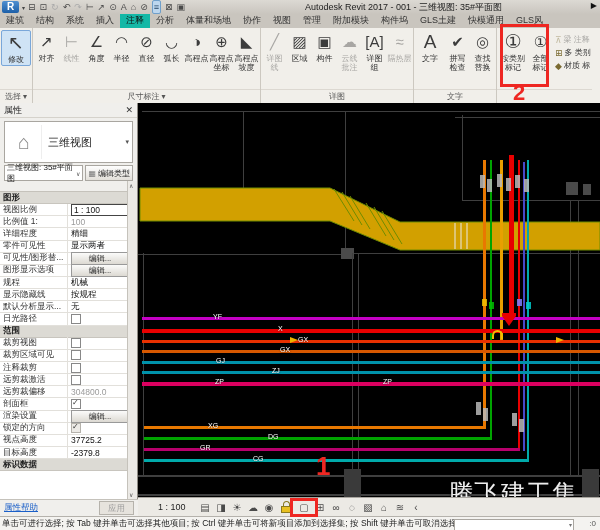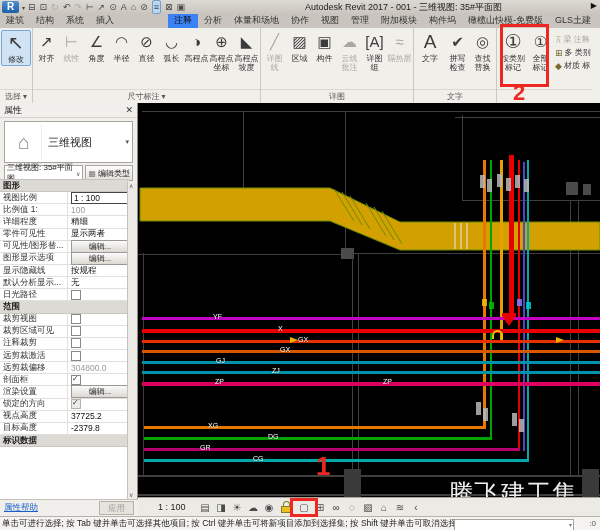--- a/index.html
+++ b/index.html
@@ -13,21 +13,21 @@
   .qat{display:flex;align-items:center;gap:4px;}
   .qat-icon{font-size:9px;color:#4a4a4a;line-height:12px;}
   .qat-icon[data-dim="true"]{color:#aaa;}
   .qat-icon[data-active="true"]{background:#bcd6ee;border:1px solid #6f9fca;border-radius:2px;padding:0 1px;color:#1c3e5e;}
   .win-title{position:absolute;left:305px;top:1px;font-size:9px;color:#222;white-space:nowrap;}
   .tb-arrow{position:absolute;right:3px;top:1px;font-size:8px;color:#111;}
 
   
   .tabrow{position:absolute;left:0;top:14px;width:600px;height:14px;background:#c9c5be;display:flex;align-items:flex-end;white-space:nowrap;overflow:hidden;}
   .tab{padding:2px 6px 1px 6px;font-size:9px;color:#333;}
-  .tab[data-active="true"]{background:#3b82f6;border-radius:2px 2px 0 0;color:#111;margin-left:48px;}
+  .tab[data-active="true"]{background:#14b8a6;border-radius:2px 2px 0 0;color:#111;}
 
   
   .ribbon{position:absolute;left:0;top:28px;width:600px;height:75px;background:#f1efea;border-bottom:1px solid #b7b3ab;display:flex;}
   .rpanel{position:relative;height:75px;border-right:1px solid #ccc8c0;box-sizing:border-box;display:flex;flex-direction:column;}
   .rbtns{flex:1;display:flex;align-items:flex-start;padding:2px 1px 0 1px;}
   .rpanel-label{height:13px;font-size:8px;color:#555;text-align:center;line-height:13px;border-top:1px solid #dcd8d1;}
   .rbtn{width:25px;display:flex;flex-direction:column;align-items:center;padding-top:1px;}
   .rbtn[data-big="true"]{width:30px;}
   .rbtn[data-dim="true"]{opacity:.4;}
   .rbtn[data-active="true"]{background:#cfe3f5;border:1px solid #7aa7d9;border-radius:2px;box-sizing:border-box;}
@@ -47,21 +47,21 @@
   .props{position:absolute;left:0;top:103px;width:138px;height:413px;background:#f0efec;border-right:1px solid #8f8b84;box-sizing:border-box;}
   .p-header{height:14px;display:flex;justify-content:space-between;align-items:center;padding:0 4px;font-size:9px;color:#222;border-bottom:1px solid #d5d2cb;}
   .p-close{font-size:9px;color:#333;}
   .p-typebox{margin:3px 4px 2px 4px;height:40px;background:#fff;border:1px solid #a9a6a0;display:flex;align-items:center;position:relative;}
   .p-typeicon{width:34px;height:34px;margin:2px;border-right:1px solid #eee;font-size:20px;color:#8a8a8a;display:flex;align-items:center;justify-content:center;}
   .p-typelabel{font-size:11px;color:#222;padding-left:4px;}
   .p-typedd{position:absolute;right:3px;top:16px;font-size:7px;color:#555;}
   .p-selrow{display:flex;margin:0 4px 2px 4px;gap:2px;height:16px;}
   .p-viewsel{flex:1;background:#fff;border:1px solid #a9a6a0;font-size:8px;color:#222;display:flex;align-items:center;justify-content:space-between;padding:0 2px;}
   .p-edittype{background:linear-gradient(#fdfdfd,#e3e0da);border:1px solid #a9a6a0;font-size:8px;color:#222;display:flex;align-items:center;gap:2px;padding:0 2px;}
-  .p-grid{position:absolute;left:0;top:76px;width:129px;bottom:17px;overflow:hidden;background:#fff;border-top:1px solid #c5c2bb;}
+  .p-grid{position:absolute;left:0;top:88px;width:129px;bottom:17px;overflow:hidden;background:#fff;border-top:1px solid #c5c2bb;}
   .prow{display:flex;height:12.15px;border-bottom:1px solid #e2e0db;align-items:center;box-sizing:border-box;}
   .plabel{width:64px;padding-left:3px;font-size:8.5px;color:#333;white-space:nowrap;overflow:hidden;border-right:1px solid #e2e0db;}
   .pval{flex:1;padding-left:3px;font-size:8.5px;color:#111;display:flex;align-items:center;}
   .pv-text{white-space:nowrap;}
   .pv-btn{display:none;background:linear-gradient(#fbfbfa,#dcd9d2);border:1px solid #999;width:56px;text-align:center;font-size:8px;color:#222;}
   .pv-check{display:none;width:8px;height:8px;background:#fff;border:1px solid #888;position:relative;}
   .prow[data-kind="section"]{background:#dcdad4;border-bottom:1px solid #c8c5be;}
   .prow[data-kind="section"] .plabel{width:100%;border-right:none;font-weight:bold;color:#222;}
   .prow[data-kind="textdim"] .pv-text{color:#9a9a9a;}
   .prow[data-kind="input"] .pv-text{background:#fff;border:1px solid #444;min-width:58px;padding:0 2px;box-sizing:border-box;}
@@ -174,21 +174,20 @@
       <span class="tab">协作</span>
 
       <span class="tab">视图</span>
 
       <span class="tab">管理</span>
 
       <span class="tab">附加模块</span>
 
       <span class="tab">构件坞</span>
 
-      <span class="tab">橄榄山快模-免费版</span>
 
       <span class="tab">GLS土建</span>
 
       <span class="tab">快模通用</span>
 
       <span class="tab">GLS风</span>
     </div>
 
   <div class="ribbon">
     <div class="rpanel">
@@ -424,20 +423,27 @@
 
         <div class="prow" data-kind="button">
           <span class="plabel">图形显示选项</span>
           <span class="pval">
 
             <span class="pv-btn">编辑...</span>
 
           </span>
         </div>
 
+        <div class="prow" data-kind="text">
+          <span class="plabel">规程</span>
+          <span class="pval">
+            <span class="pv-text">机械</span>
+
+          </span>
+        </div>
 
         <div class="prow" data-kind="text">
           <span class="plabel">显示隐藏线</span>
           <span class="pval">
             <span class="pv-text">按规程</span>
 
           </span>
         </div>
 
         <div class="prow" data-kind="text">

